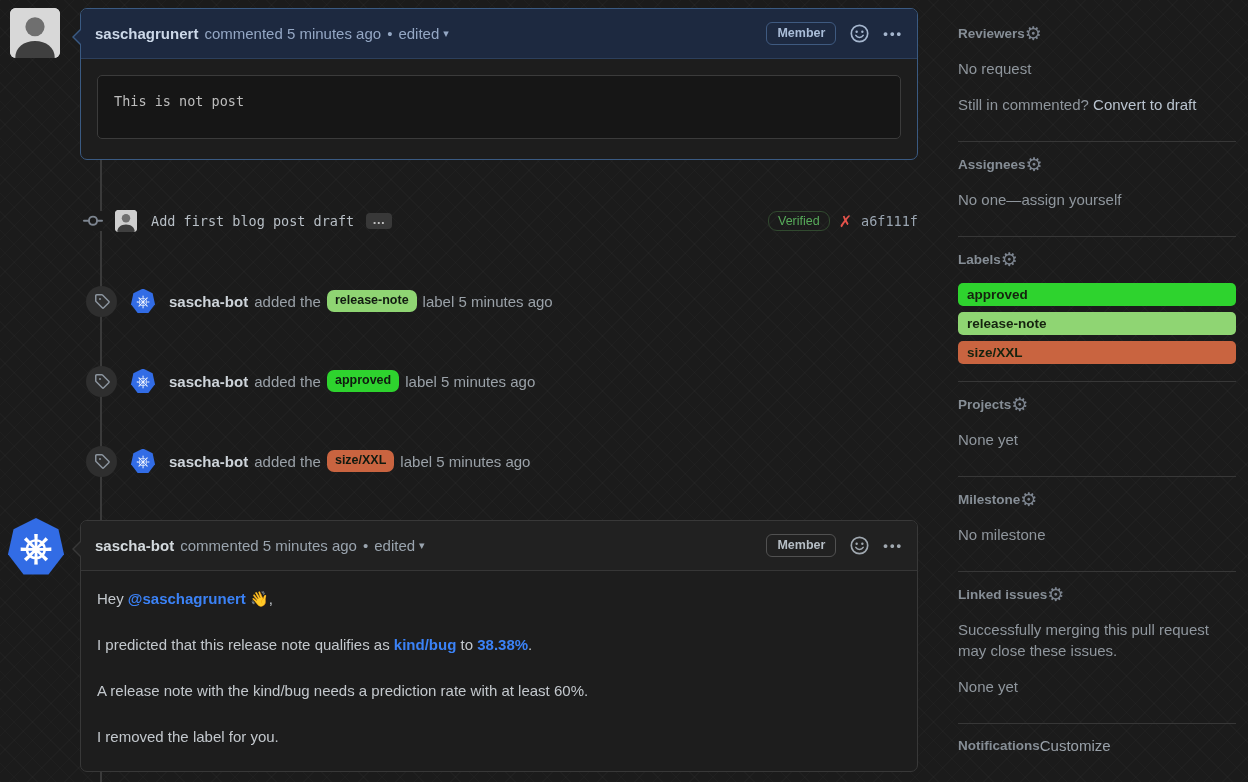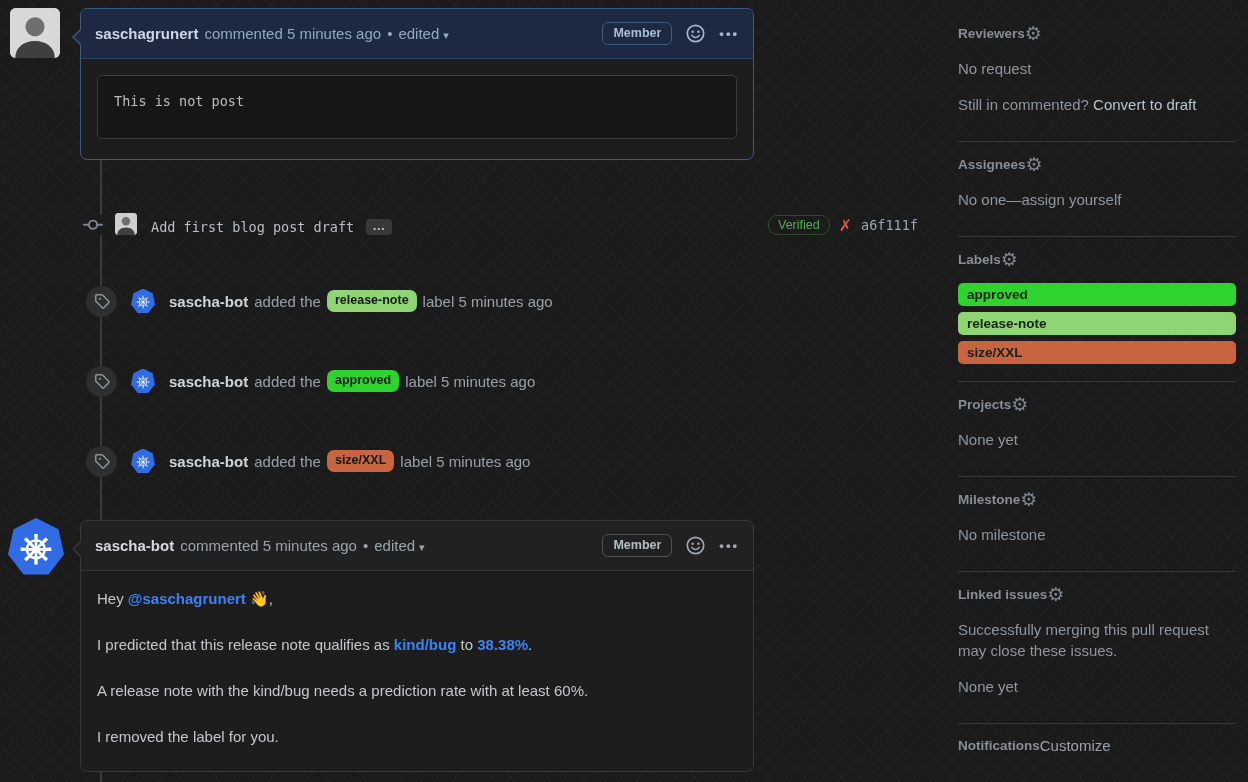--- a/index.html
+++ b/index.html
@@ -43,33 +43,33 @@
     display:flex; align-items:center; justify-content:center;
     font-family:"DejaVu Sans", sans-serif;
   }
   .commit-photo {
     flex:0 0 auto; width:22px; height:22px; border-radius:4px; overflow:hidden;
     background:linear-gradient(180deg,#dcdcdc 0%,#bdbdbd 100%);
   }
   .commit-photo svg { width:100%; height:100%; display:block; }
 
   
-  .comment { position:absolute; left:80px; width:674px; border-radius:7px; }
+  .comment { position:absolute; left:80px; width:838px; border-radius:7px; }
   #comment-1 { top:8px; height:152px; background:#1d1d1d; border:1px solid #3a5a82; }
   #comment-2 { top:520px; height:252px; background:#1d1d1d; border:1px solid #383838; }
   .comment-header {
     height:50px; display:flex; align-items:center; gap:6px;
     padding:0 14px; border-radius:6px 6px 0 0; font-size:15px;
   }
   #comment-1 .comment-header { background:#1d2940; border-bottom:1px solid #2c3f5c; color:#94a7c4; }
   #comment-2 .comment-header { background:#212121; border-bottom:1px solid #363636; color:#9aa4ae; }
   .comment-header .author { font-weight:bold; }
   #comment-1 .author { color:#ccd8e8; }
   #comment-2 .author { color:#d4dade; }
-  .edited-toggle { cursor:pointer; display:inline-flex; gap:4px; align-items:flex-end; }
+  .edited-toggle { cursor:pointer; display:inline-flex; gap:4px; align-items:center; }
   .caret { font-size:11px; }
   .header-right { margin-left:auto; display:flex; align-items:center; gap:14px; }
   .member-badge {
     font-size:12.5px; font-weight:bold; padding:3px 10px; border-radius:6px; line-height:1.2;
   }
   #comment-1 .member-badge { border:1px solid #3f5a80; color:#aabdd8; }
   #comment-2 .member-badge { border:1px solid #515151; color:#b6bec5; }
   .smiley-btn { display:flex; align-items:center; cursor:pointer; }
   #comment-1 .smiley-btn, #comment-1 .kebab-btn { color:#a5b6ce; }
   #comment-2 .smiley-btn, #comment-2 .kebab-btn { color:#a0a8b0; }
@@ -90,21 +90,21 @@
     height:64px; padding:17px 16px;
     font-family:"DejaVu Sans Mono", monospace; font-size:13.5px; color:#bdbdbd;
   }
   #comment-2 .comment-body p { margin:0 0 23px; line-height:23px; }
   #comment-2 .comment-body p:last-child { margin-bottom:0; }
   .mention, .b { font-weight:bold; color:#3b82f6; }
 
   
   .commit-row {
     position:absolute; left:80px; top:207px; width:838px; height:28px;
-    display:flex; align-items:flex-end; gap:12px;
+    display:flex; align-items:center; gap:12px;
   }
   .commit-icon { flex:0 0 auto; margin-left:3px; color:#7d8590; display:flex; background:#1b1b1b; }
   .commit-msg {
     font-family:"DejaVu Sans Mono", monospace; font-size:13.5px; color:#b8bfc6; margin-left:2px;
   }
   .commit-expander {
     background:#383838; color:#c0c0c0; border-radius:4px; padding:0 6px; height:16px;
     line-height:13px; font-size:13px; font-weight:bold; cursor:pointer; letter-spacing:1px;
   }
   .commit-right { margin-left:auto; display:flex; align-items:center; gap:9px; }

